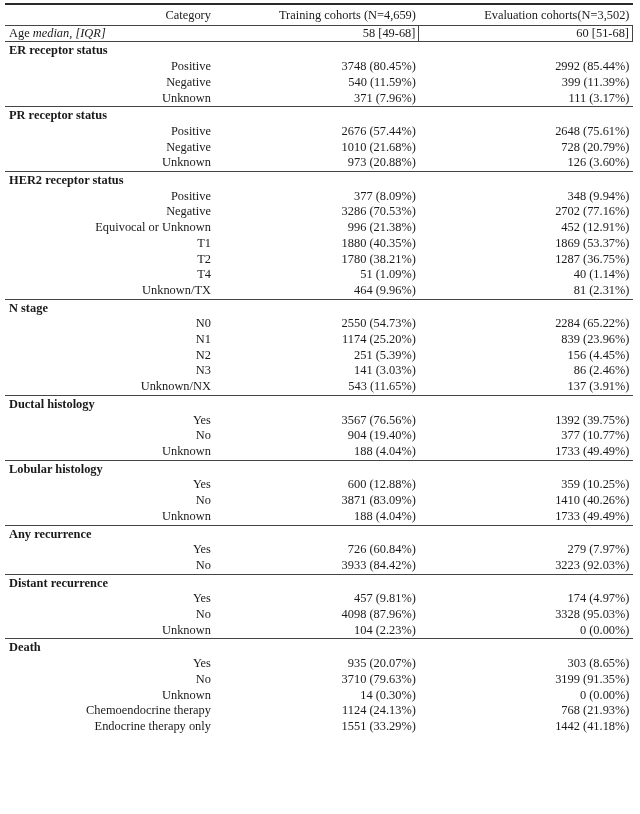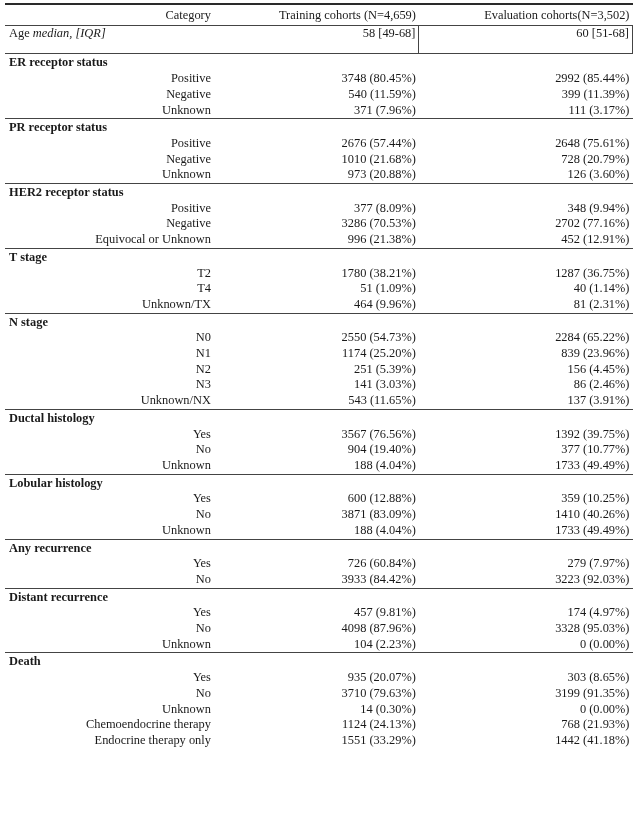--- a/index.html
+++ b/index.html
@@ -39,21 +39,21 @@
     .mid-rule td { border-top: 1.2px solid #444; }
     .header-row th { padding-top: 3px; padding-bottom: 1px; }
     .header-row th.h-cat { text-align: right; }
     .header-row th.h-train, .header-row th.h-eval { text-align: right; }
     .bold { font-weight: normal; }
     .italic { font-style: italic; }
     .stat-row td.stat-label { text-align: left; }
     .stat-row td.v-sep { border-right: 1px solid #444; }
     .section-row td { text-align: left; font-weight: bold; padding-top: 1px; }
     .sub-row td { padding-top: 0; }
-    .stat-row td { padding-top: 0; padding-bottom: 12px; }
+    .stat-row td { padding-top: 0; padding-bottom: 0; }
   </style>
 </head>
 <body>
 
 <div class="table-wrap">
   <table>
     <thead>
       <tr class="header-row top-rule">
         <th class="col-cat h-cat">Category</th>
         <th class="col-train h-train"><span class="bold">Training cohorts</span><span> (N=4,659)</span></th>
@@ -113,22 +113,24 @@
         <tr class="sub-row">
           <td class="col-cat">Negative</td>
           <td class="col-train">3286 (70.53%)</td>
           <td class="col-eval">2702 (77.16%)</td>
         </tr>
         <tr class="sub-row">
           <td class="col-cat">Equivocal or Unknown</td>
           <td class="col-train">996 (21.38%)</td>
           <td class="col-eval">452 (12.91%)</td>
         </tr>
-        <tr class="section-row mid-rule">
-          <td colspan="3">T stage</td>
+        <tr class="sub-row">
+          <td class="col-cat">T1</td>
+          <td class="col-train">1880 (40.35%)</td>
+          <td class="col-eval">1869 (53.37%)</td>
         </tr>
         <tr class="sub-row">
           <td class="col-cat">T2</td>
           <td class="col-train">1780 (38.21%)</td>
           <td class="col-eval">1287 (36.75%)</td>
         </tr>
         <tr class="sub-row">
           <td class="col-cat">T4</td>
           <td class="col-train">51 (1.09%)</td>
           <td class="col-eval">40 (1.14%)</td>

